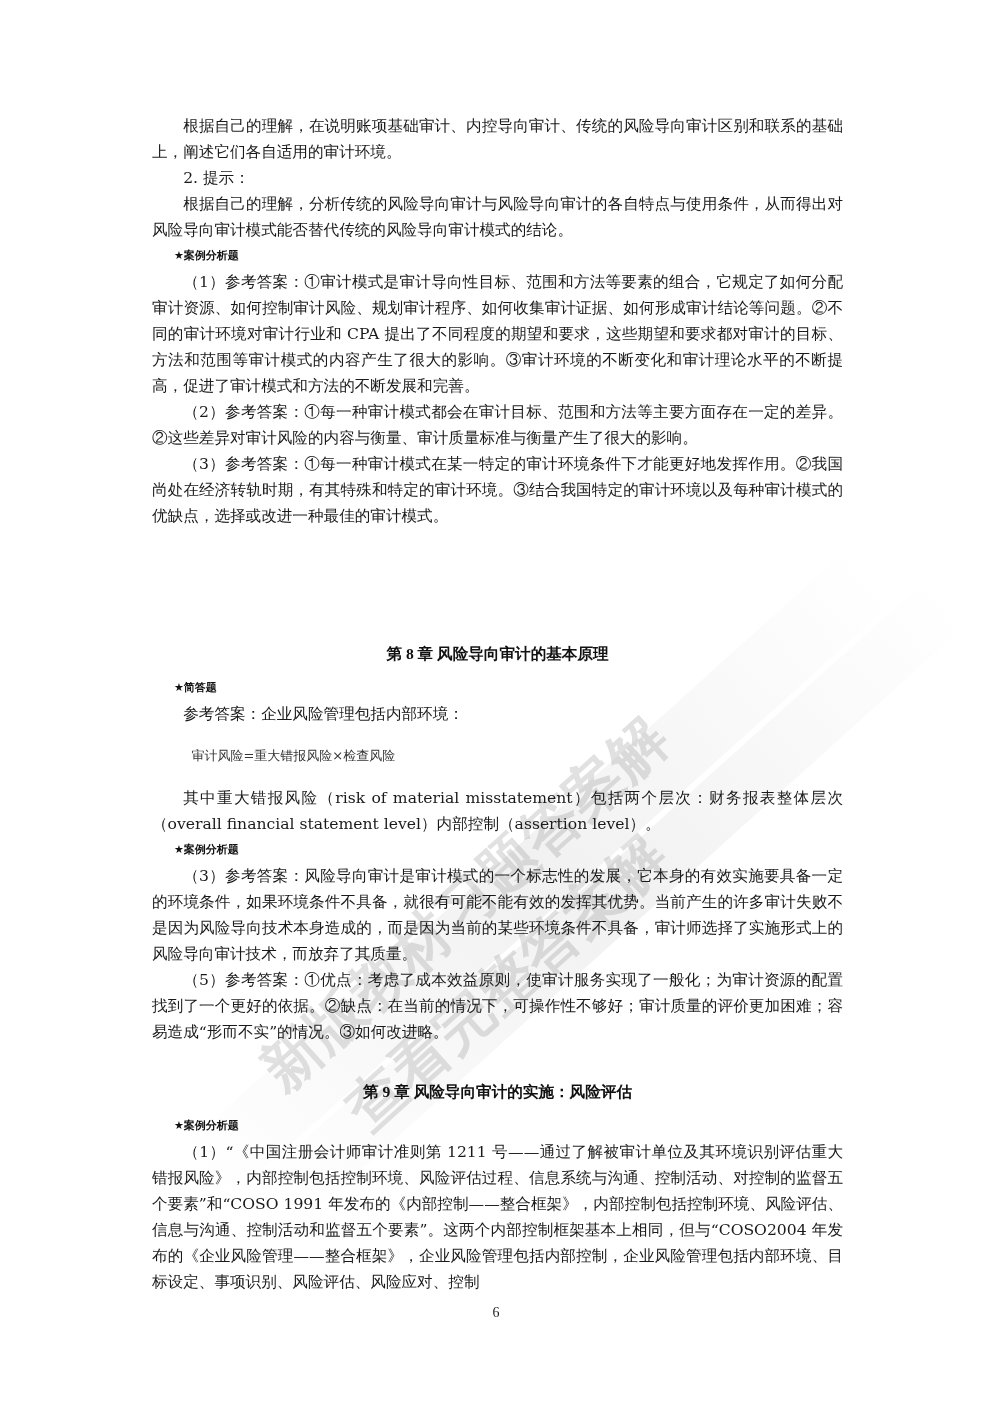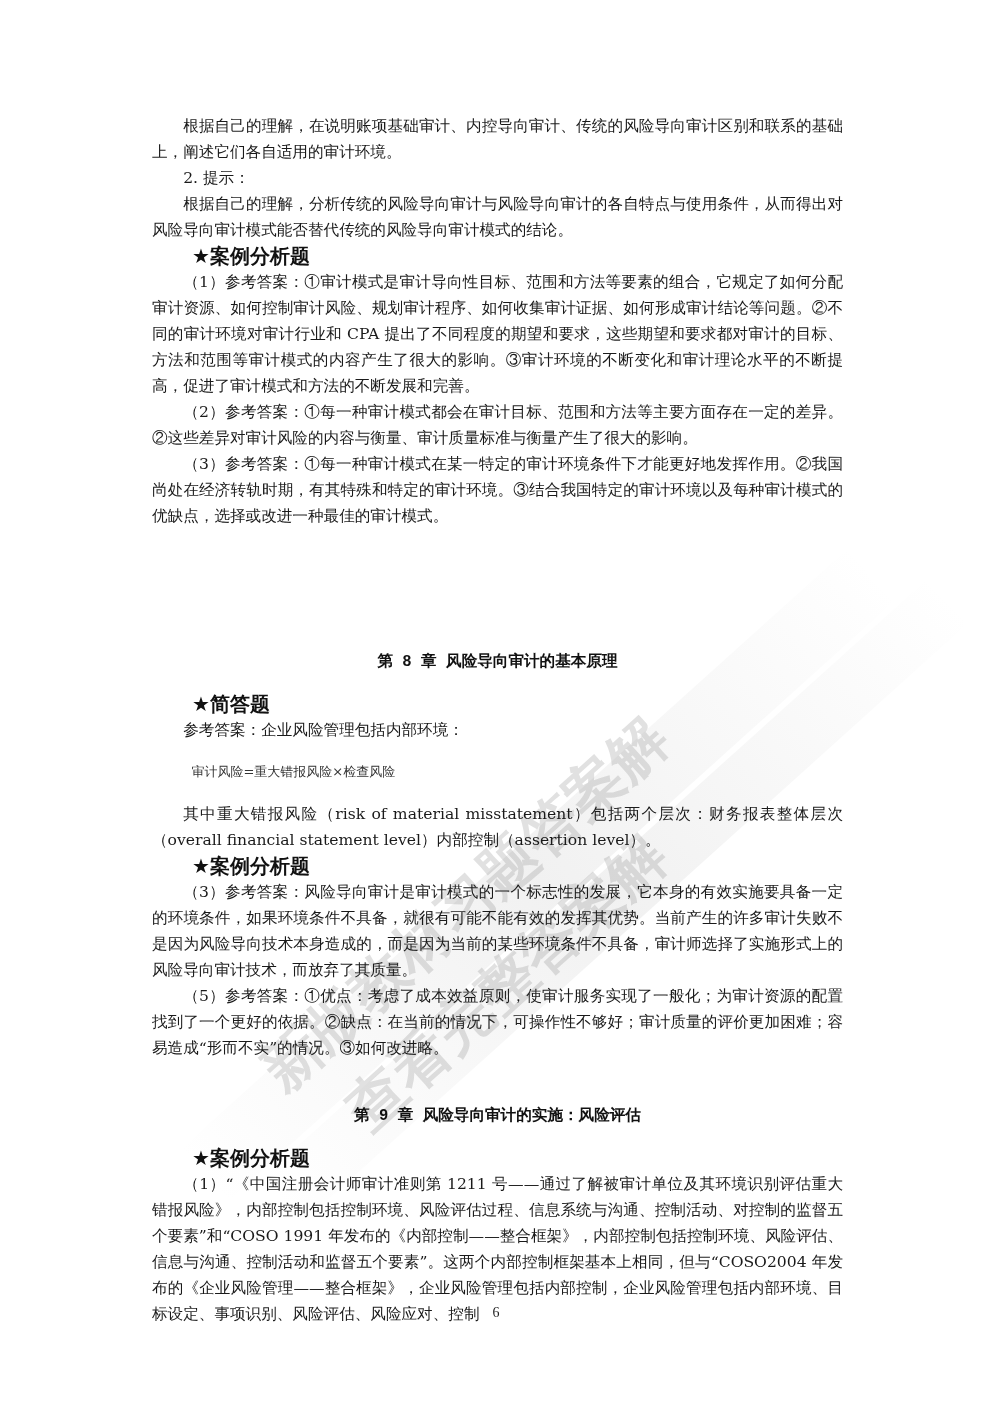--- a/index.html
+++ b/index.html
@@ -12,25 +12,25 @@
     position: absolute; left: 152px; top: 113px; width: 691px;
     font-family: "DejaVu Serif", "Liberation Serif", serif;
     font-size: 15.6px; line-height: 26px; color: #1a1a1a;
     text-align: justify; text-justify: inter-character;
     z-index: 2;
   }
   .p { margin: 0; text-indent: 2em; }
   .heading {
     margin: 0; padding-left: 2em;
     font-family: "DejaVu Sans", "Liberation Sans", sans-serif;
-    font-weight: bold; font-size: 20px; color: #111;
+    font-weight: bold; font-size: 11px; color: #111;
   }
   .chapter {
-    margin: 16px; text-align: center;
-    font-family: Liberation Mono, monospace;
+    margin: 8px; text-align: center;
+    font-family: Liberation Serif, serif;
     font-weight: bold; font-size: 15.6px; color: #111;
   }
   .formula { margin: 16px; font-size: 13px; padding-left: 1.8em; color: #333; }
   .gap-lg { height: 104px; }
   .gap-md { height: 26px; }
   .pagenum {
     position: absolute; left: 0; width: 992px; top: 1305px; text-align: center;
     font-family: "Liberation Serif", serif; font-size: 14px; color: #222;
   }
   .watermark {

